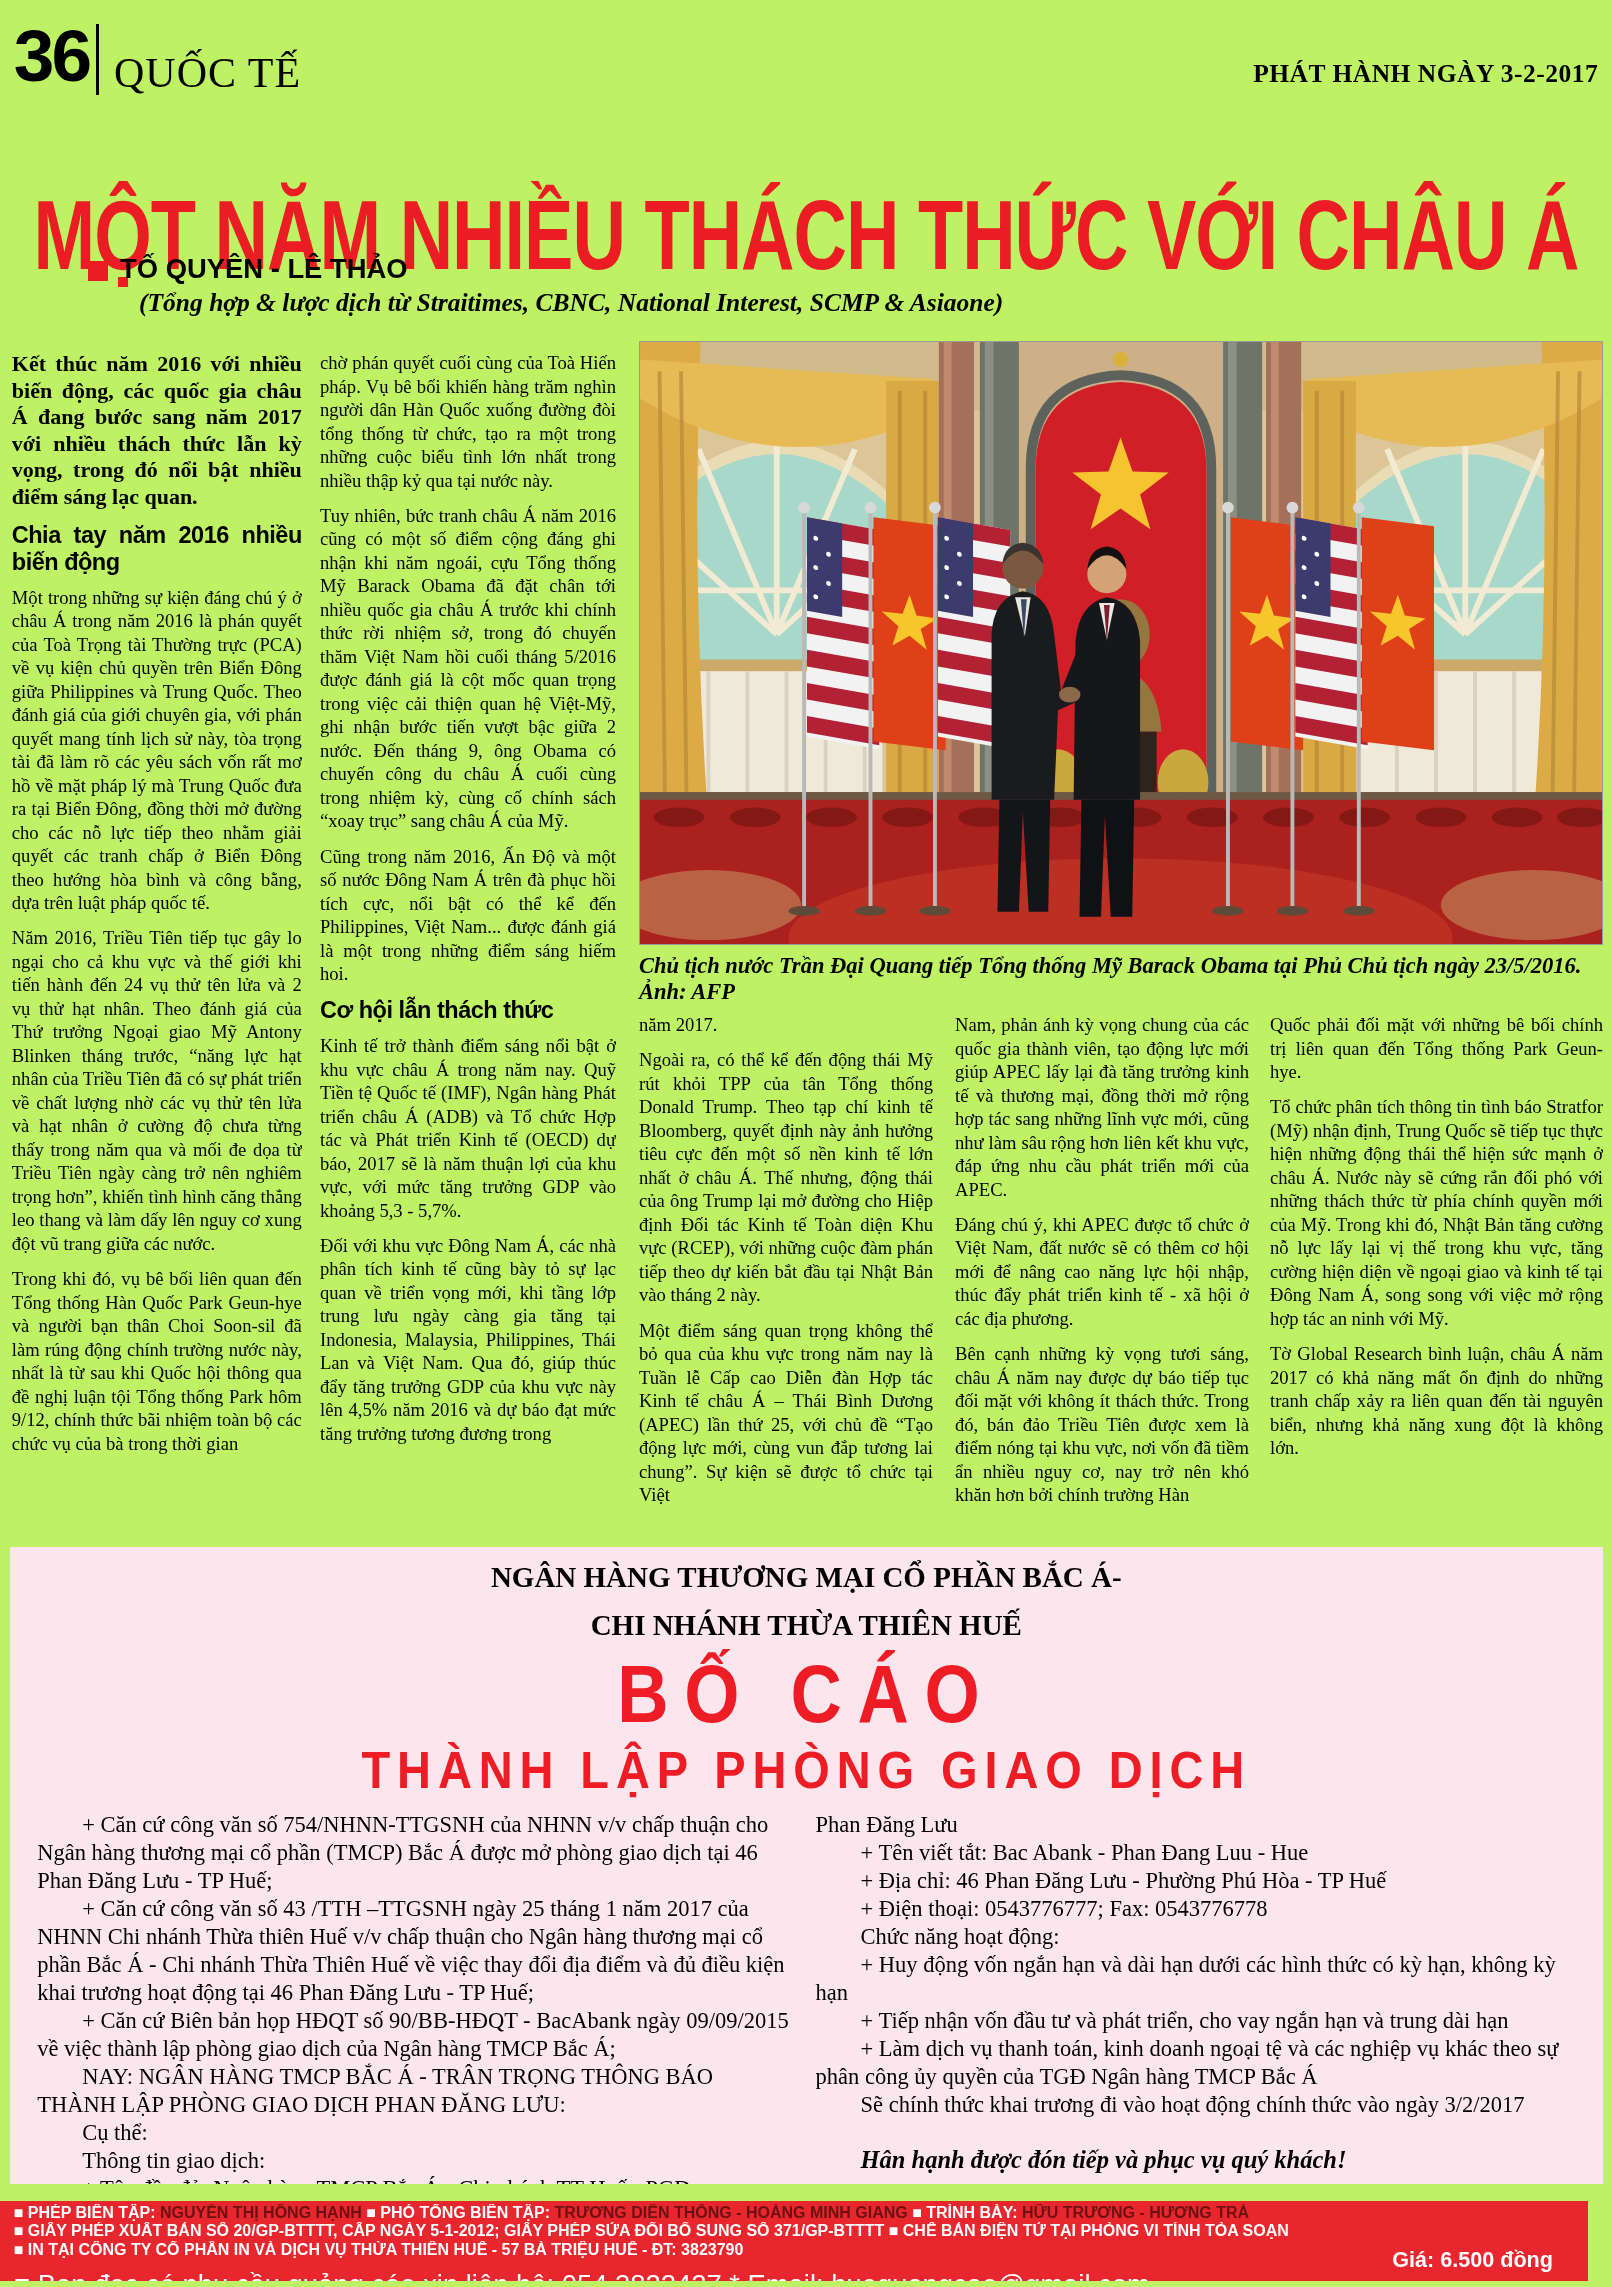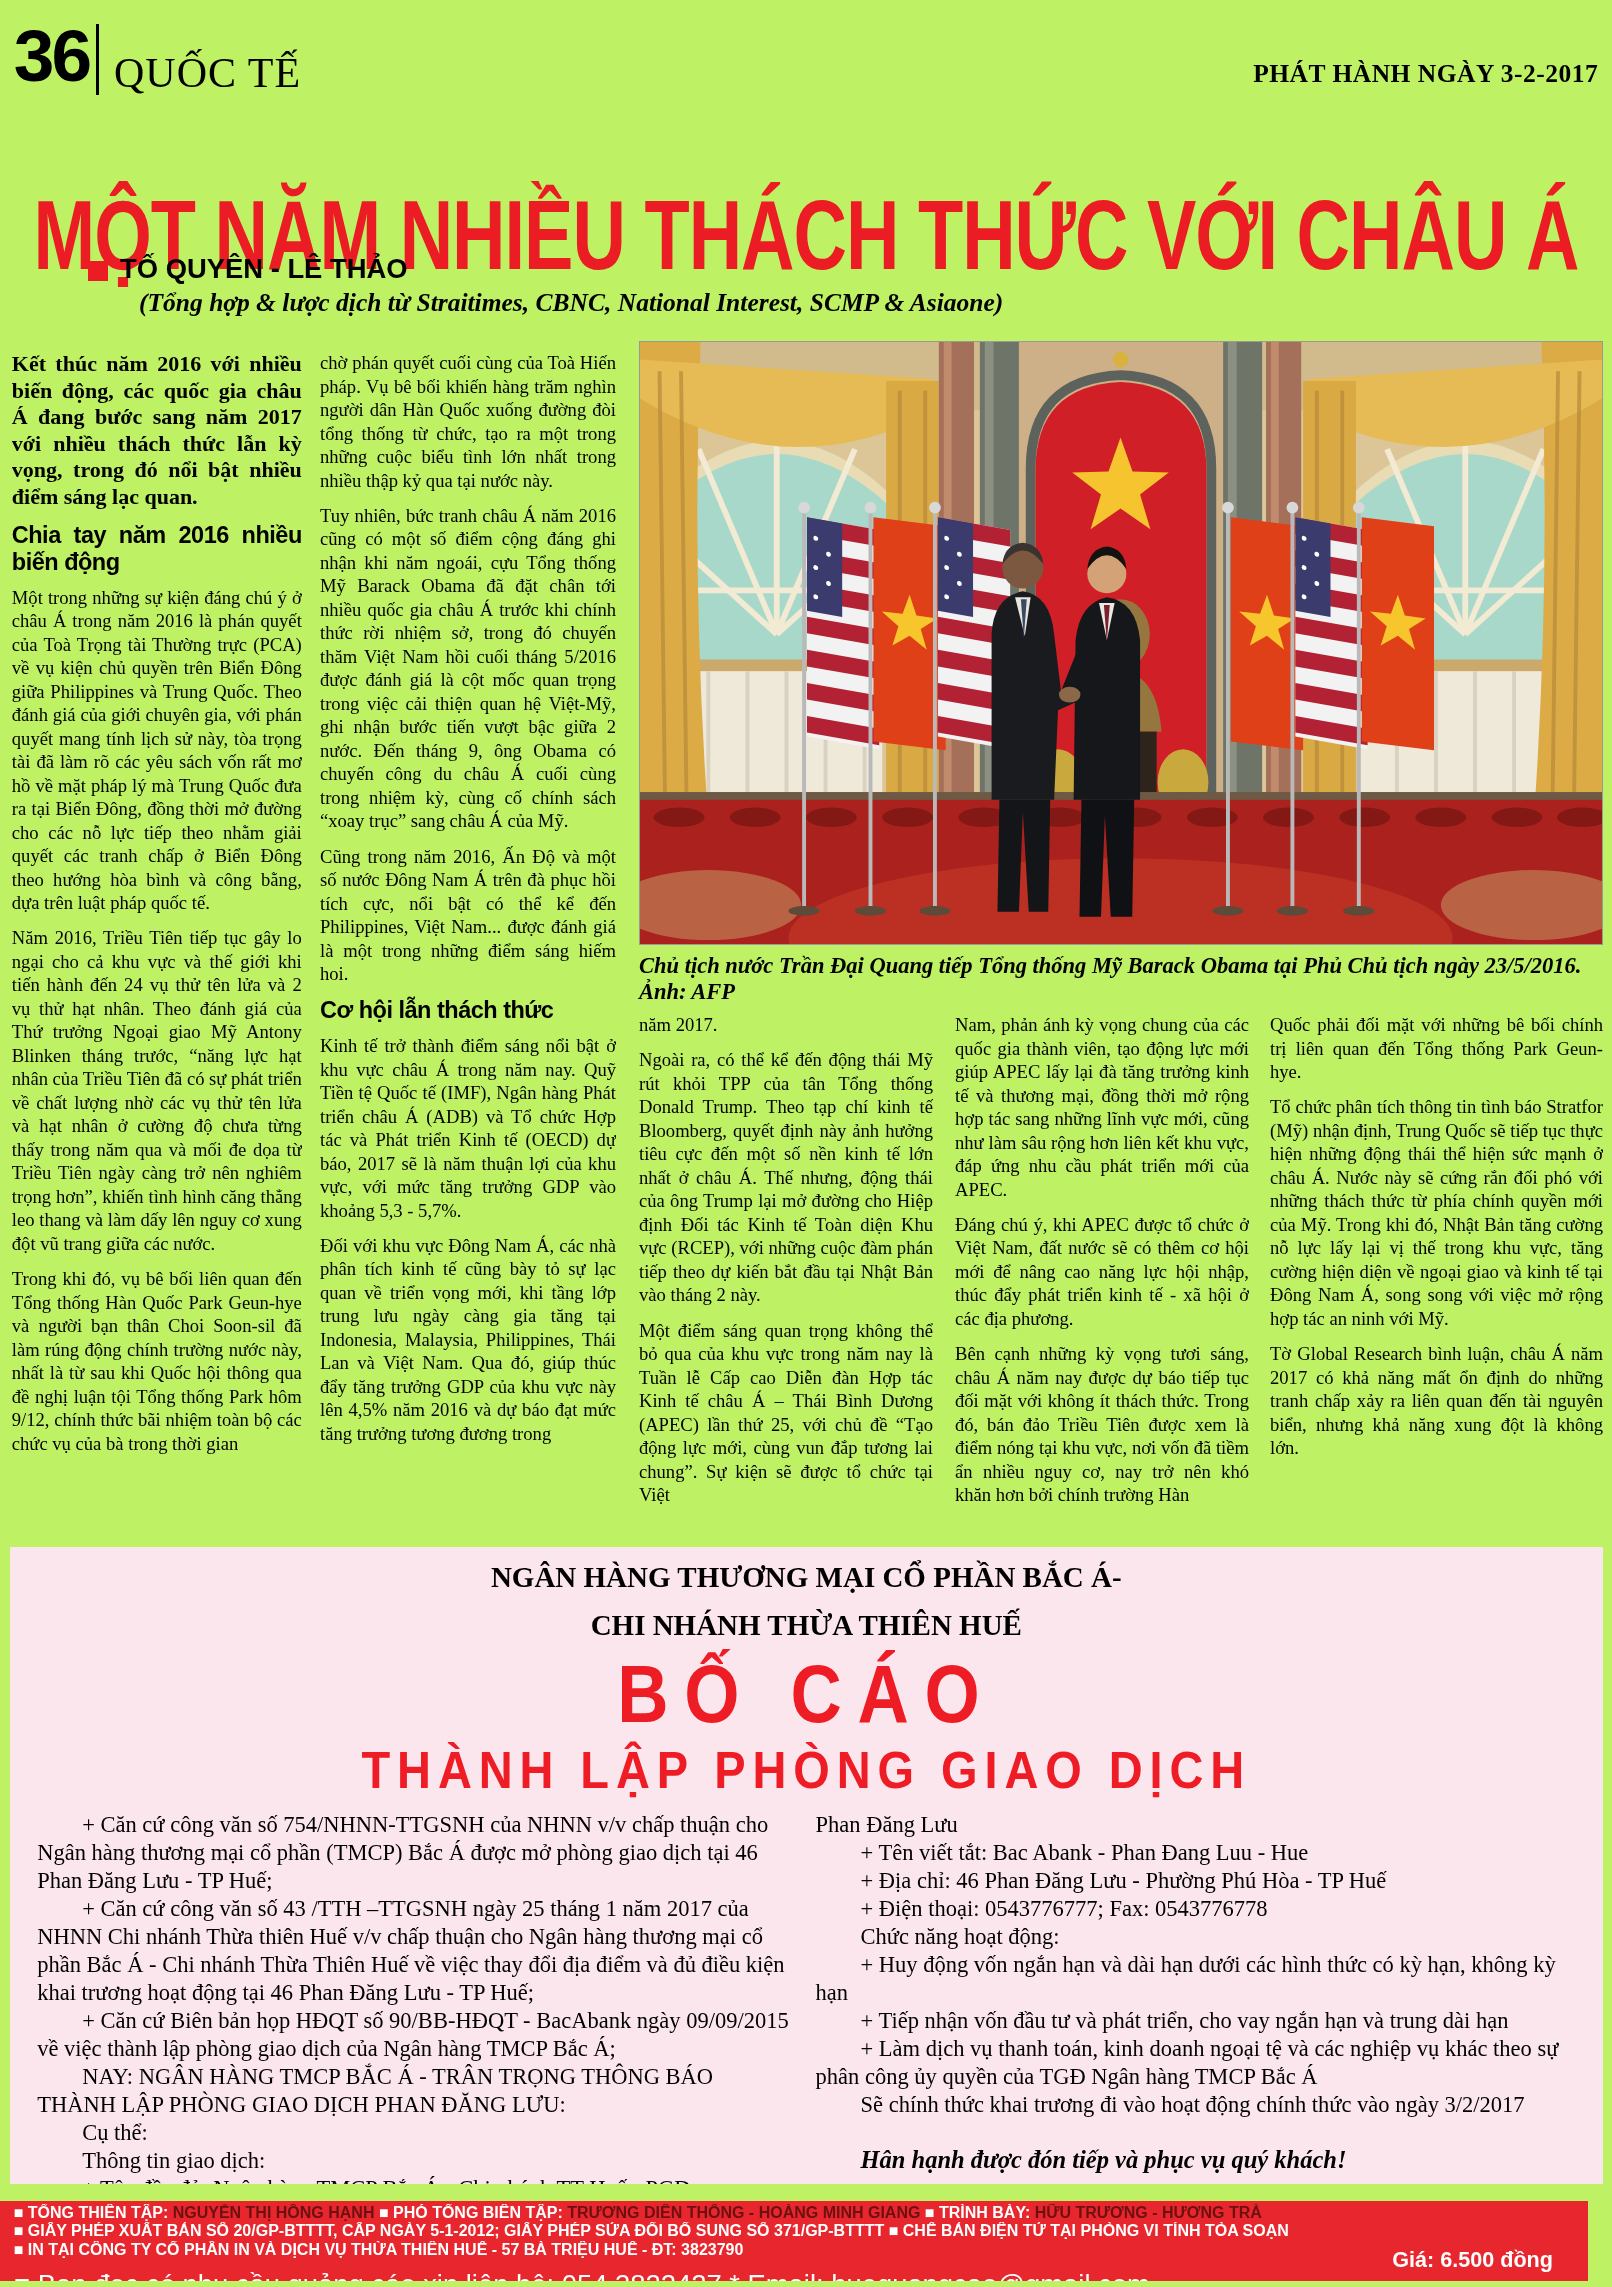--- a/index.html
+++ b/index.html
@@ -389,21 +389,21 @@
         <p>+ Tiếp nhận vốn đầu tư và phát triển, cho vay ngắn hạn và trung dài hạn</p>
         <p>+ Làm dịch vụ thanh toán, kinh doanh ngoại tệ và các nghiệp vụ khác theo sự phân công ủy quyền của TGĐ Ngân hàng TMCP Bắc Á</p>
         <p>Sẽ chính thức khai trương đi vào hoạt động chính thức vào ngày 3/2/2017</p>
         <p class="ad-closing">Hân hạnh được đón tiếp và phục vụ quý khách!</p>
       </div>
     </div>
   </section>
 
   <footer class="footer">
     <div class="f-line">
-      <span>■ TỔNG THIÊN TẬP: </span><span class="f-name">NGUYỄN THỊ HỒNG HẠNH </span><span>■ PHÓ TỔNG BIÊN TẬP: </span><span class="f-name">TRƯƠNG DIÊN THỐNG - HOÀNG MINH GIANG </span><span>■ TRÌNH BÀY: </span><span class="f-name">HỮU TRƯƠNG - HƯƠNG TRÀ</span>
+      <span>■ PHÉP BIÊN TẬP: </span><span class="f-name">NGUYỄN THỊ HỒNG HẠNH </span><span>■ PHÓ TỔNG BIÊN TẬP: </span><span class="f-name">TRƯƠNG DIÊN THỐNG - HOÀNG MINH GIANG </span><span>■ TRÌNH BÀY: </span><span class="f-name">HỮU TRƯƠNG - HƯƠNG TRÀ</span>
     </div>
     <div class="f-line">■ GIẤY PHÉP XUẤT BẢN SỐ 20/GP-BTTTT, CẤP NGÀY 5-1-2012; GIẤY PHÉP SỬA ĐỔI BỔ SUNG SỐ 371/GP-BTTTT ■ CHẾ BẢN ĐIỆN TỬ TẠI PHÒNG VI TÍNH TÒA SOẠN</div>
     <div class="f-line">■ IN TẠI CÔNG TY CỔ PHẦN IN VÀ DỊCH VỤ THỪA THIÊN HUẾ - 57 BÀ TRIỆU HUẾ - ĐT: 3823790</div>
     <div class="f-line4">■ Bạn đọc có nhu cầu quảng cáo xin liên hệ: 054.3822427 * Email: huequangcao@gmail.com</div>
     <div class="price">Giá: 6.500 đồng</div>
   </footer>
 
 </div>
 
 

